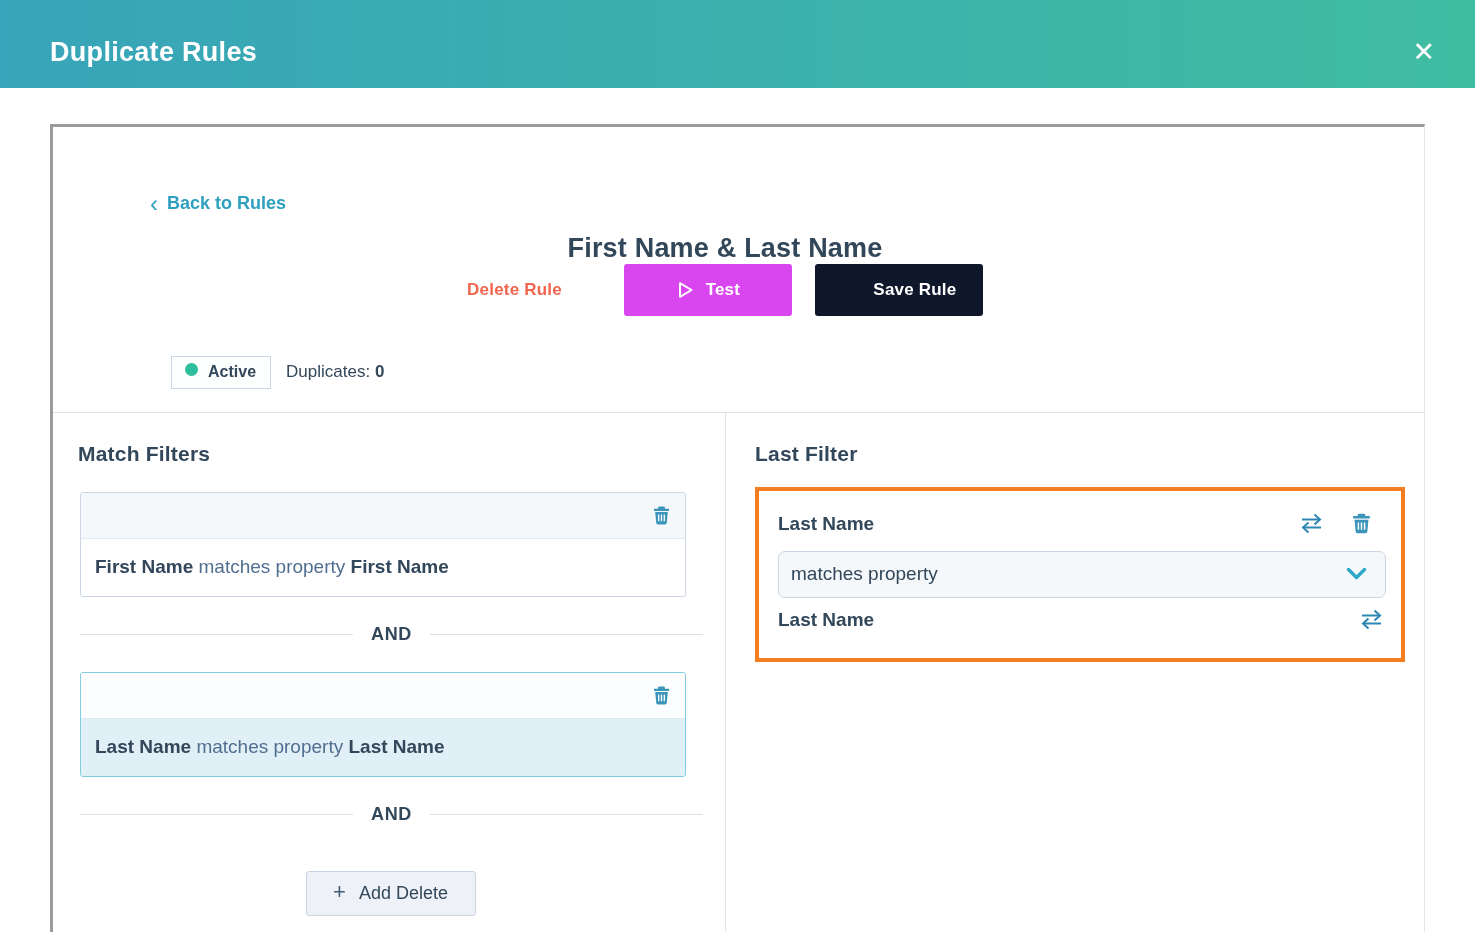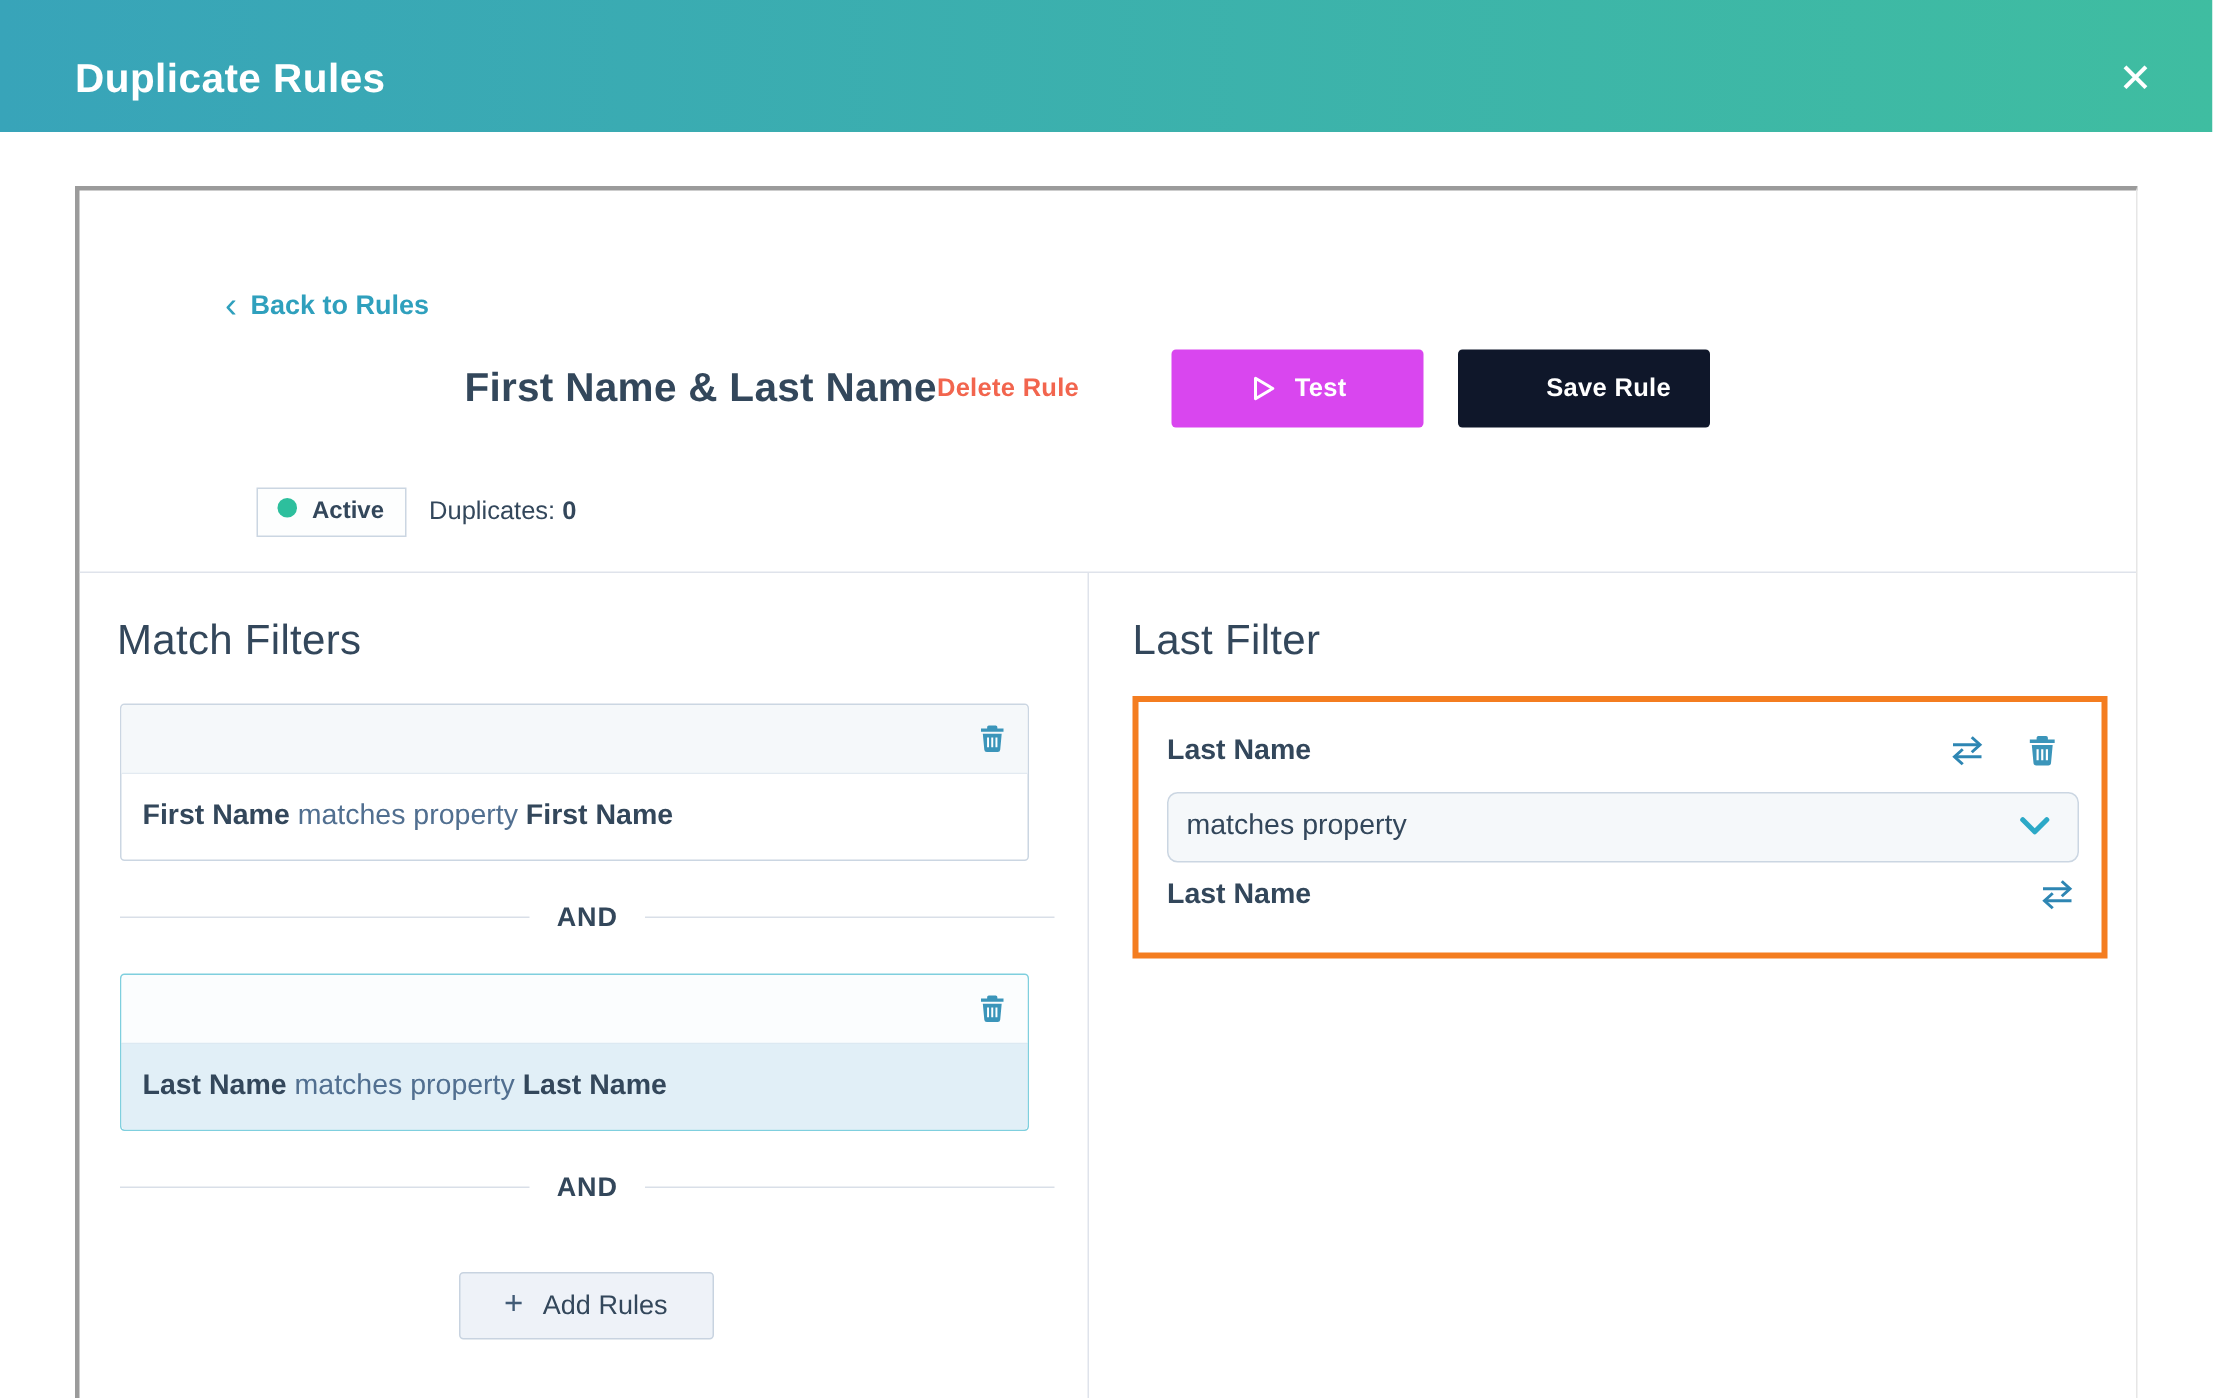--- a/index.html
+++ b/index.html
@@ -39,22 +39,23 @@
 
   
   .panel-top { padding:66px 124px 0 97px; }
   .back-link {
     display:inline-flex; align-items:center; gap:9px;
     color:#2fa0bd; font-size:18px; font-weight:600; cursor:pointer;
     text-decoration:none;
   }
   .back-chevron { font-size:24px; line-height:16px; font-weight:400; }
   .title-row {
-    display:flex; justify-content:center; align-items:center;
+    display:flex; justify-content:flex-end; align-items:center;
     margin-top:17px;
+    flex-direction:column;
   }
   .rule-title { font-size:27px; font-weight:bold; color:#33475b; margin:0; letter-spacing:.2px; }
   .actions { display:flex; align-items:center; }
   .delete-link {
     color:#f2654e; font-weight:bold; font-size:17px; cursor:pointer;
     margin-right:62px; letter-spacing:.2px;
   }
   .btn {
     width:168px; height:52px; border:none; border-radius:3px;
     display:flex; align-items:center; justify-content:center; gap:11px;
@@ -78,21 +79,21 @@
   .h-divider { border:none; border-top:1px solid #dfe3eb; margin:23px 0 0 0; margin-left:-97px; margin-right:-124px; }
 
   
   .panel-body { display:flex; height:554px; }
   .col-left {
     width:673px; flex:0 0 673px;
     border-right:1px solid #dfe3eb;
     padding:29px 0 0 25px;
   }
   .col-right { flex:1; padding:29px 0 0 29px; }
-  .section-heading { font-size:28px; font-weight:normal; color:#33475b; margin:0; letter-spacing:.2px; }
+  .section-heading { font-size:21px; font-weight:bold; color:#33475b; margin:0; letter-spacing:.2px; }
 
   
   .filter-card {
     width:606px; margin:26px 0 0 2px;
     border:1px solid #cbd6e2; border-radius:3px; background:#ffffff;
   }
   .filter-card .card-header {
     height:46px; background:#f5f8fa; border-bottom:1px solid #e3eaf1;
     display:flex; align-items:center; justify-content:flex-end;
     padding-right:15px; border-radius:3px 3px 0 0; 
@@ -231,21 +232,21 @@
         <div class="card-body"><b>Last Name</b><span> matches property </span><b>Last Name</b></div>
       </div>
 
       <div class="and-divider">
         <span>AND</span>
       </div>
 
       <div class="add-filter-wrap">
         <button class="add-filter-btn">
           <span class="plus-glyph">+</span>
-          <span>Add Rules</span>
+          <span>Add Delete</span>
         </button>
       </div>
     </div>
 
     <div class="col-right">
       <h2 class="section-heading">Last Filter</h2>
 
       <div class="edit-box">
 
         <div class="edit-row first">

